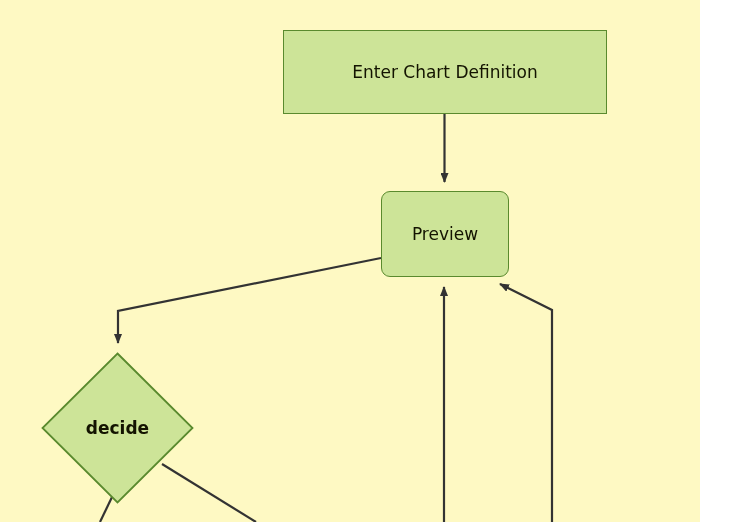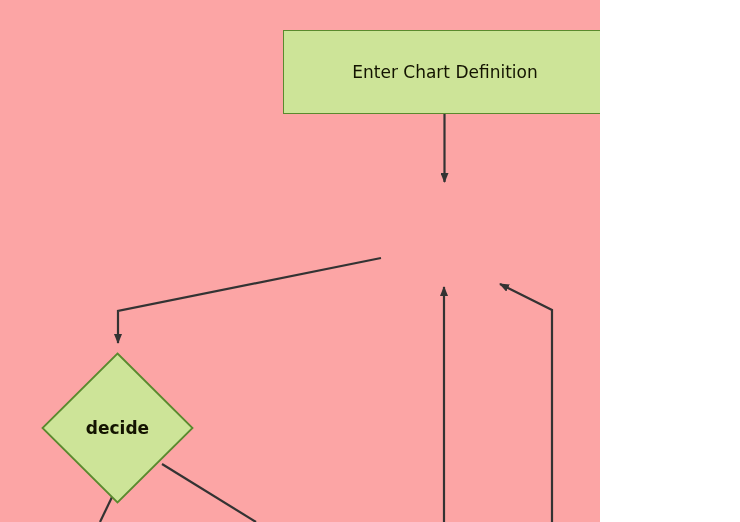--- a/index.html
+++ b/index.html
@@ -5,23 +5,23 @@
   html, body {
     margin: 0;
     padding: 0;
     background: #ffffff;
   }
   body {
     font-family: "DejaVu Sans", sans-serif;
   }
   #canvas {
     position: relative;
-    width: 600px;
+    width: 700px;
     height: 522px;
-    background: #fca5a5;
+    background: #fef9c3;
     overflow: hidden;
   }
   #edges {
     position: absolute;
     left: 0;
     top: 0;
     width: 740px;
     height: 522px;
   }
   .node {
@@ -105,20 +105,23 @@
 
     <path d="M 113,495 L 100,522" fill="none" stroke="#333333" stroke-width="2.2"></path>
 
     <path d="M 162,464 L 256,522" fill="none" stroke="#333333" stroke-width="2.2"></path>
   </svg>
 
   <div class="node" id="node-enter-chart-definition">
     <span>Enter Chart Definition</span>
   </div>
 
+  <div class="node" id="node-preview">
+    <span>Preview</span>
+  </div>
 
   <div class="diamond-wrap">
     <svg class="diamond-shape" viewBox="0 0 153 152">
       <polygon points="76.5,1.5 151.5,76 76.5,150.5 1.5,76" fill="#cde498" stroke="#5a8a2e" stroke-width="1.8"></polygon>
     </svg>
     <div class="diamond-label">decide</div>
   </div>
 
 </div>
 

